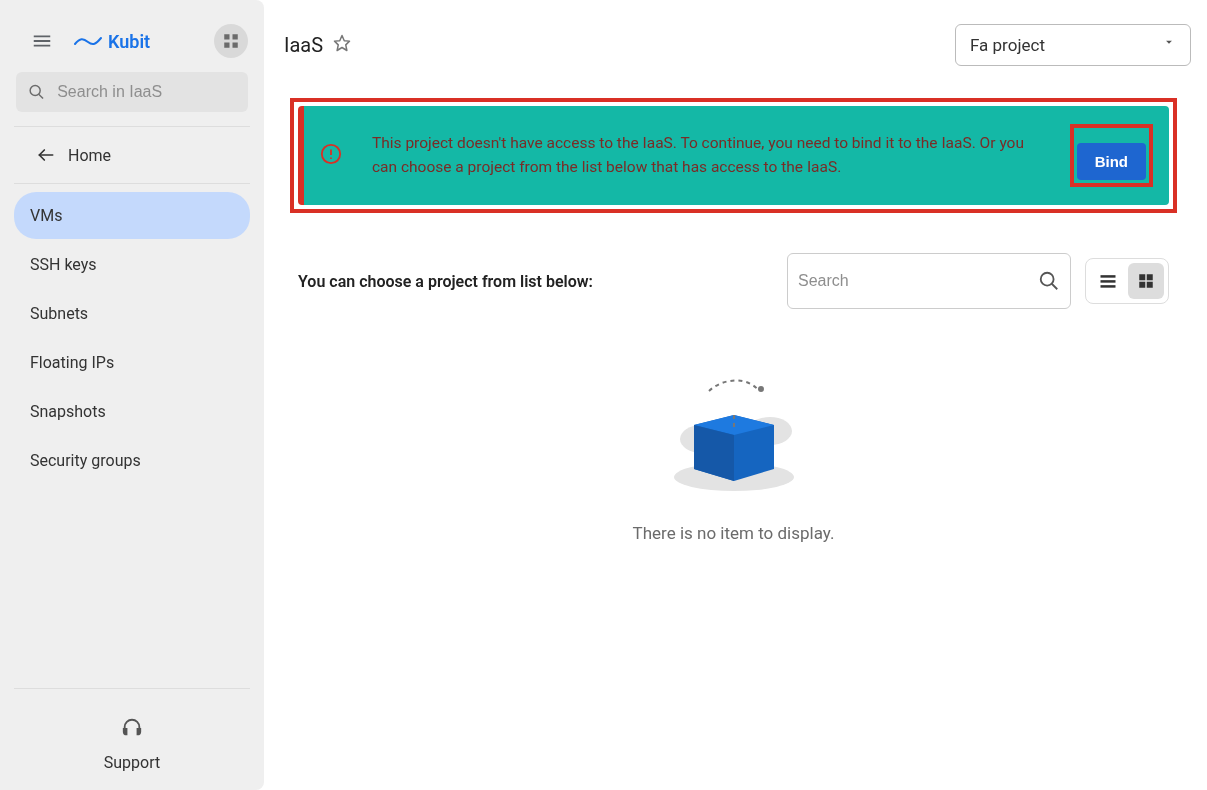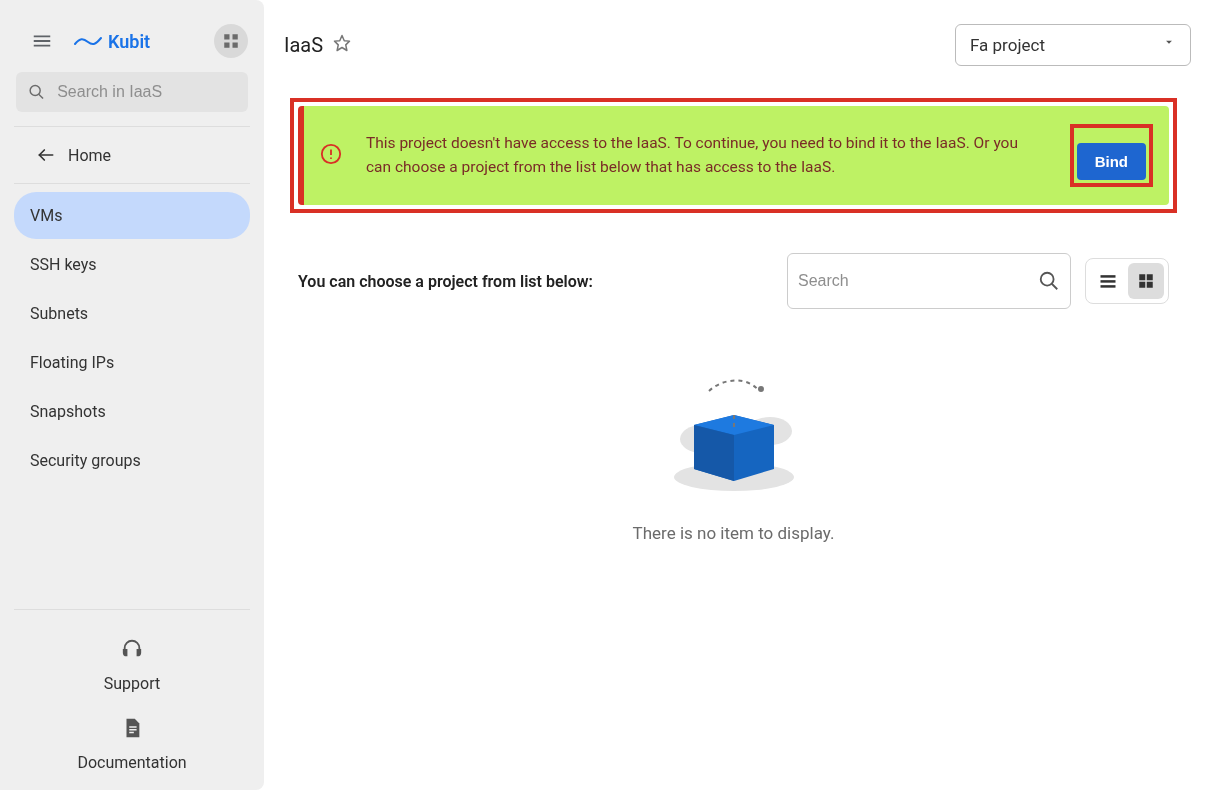--- a/index.html
+++ b/index.html
@@ -103,25 +103,25 @@
       padding:0 0 40px 0;
       box-shadow: 0 0 0 rgba(0,0,0,0);
     }
     .alert-wrap {
       border:4px solid #d93025;
       margin:14px 14px 0 14px;
       padding:4px;
       background:#fff;
     }
     .alert {
-      background:#bef264;
+      background:#14b8a6;
       border-left:6px solid #d93025;
       border-radius:4px;
       padding:18px 16px 18px 16px;
-      display:flex; align-items:center; gap:24px;
+      display:flex; align-items:center; gap:30px;
     }
     .alert-icon{ color:#d93025; flex-shrink:0;}
     .alert-text{ color:#7a2c27; font-size:15.5px; line-height:1.5; flex:1;}
     .bind-btn-frame{
       border:4px solid #d93025; padding:3px; display:inline-block;
     }
     .bind-btn{
       background:#1e66d0; color:#fff; border:none; padding:10px 18px;
       font-size:15px; font-weight:600; border-radius:4px; cursor:pointer;margin-top:12px;
     }
@@ -203,27 +203,20 @@
   </nav>
 
   <div class="sidebar-bottom">
     <div class="bottom-item">
       <svg width="22" height="22" viewBox="0 0 24 24" fill="none" stroke="#555" stroke-width="2" stroke-linecap="round">
           <path d="M4 13v-2a8 8 0 0 1 16 0v2"></path>
           <path d="M18 19a3 3 0 0 0 3-3v-3h-3v6z" fill="#555"></path>
           <path d="M6 19a3 3 0 0 1-3-3v-3h3v6z" fill="#555"></path>
         </svg>
       <span>Support</span>
-    </div>
-    <div class="bottom-item">
-      <svg width="22" height="22" viewBox="0 0 24 24" fill="#555">
-          <path d="M6 2h9l5 5v15H6z" fill="#555"></path>
-          <path d="M9 11h8M9 14h8M9 17h5" stroke="#efefef" stroke-width="1.6"></path>
-        </svg>
-      <span>Documentation</span>
     </div>
   </div>
 </aside>
 
 <main class="main">
   <div class="main-header">
     <span class="breadcrumb">IaaS</span>
     <span class="star">
       <svg width="18" height="18" viewBox="0 0 24 24" fill="none" stroke="#777" stroke-width="2" stroke-linejoin="round">
           <polygon points="12 2 15 9 22 9.5 17 14.5 18.5 22 12 18 5.5 22 7 14.5 2 9.5 9 9"></polygon>

